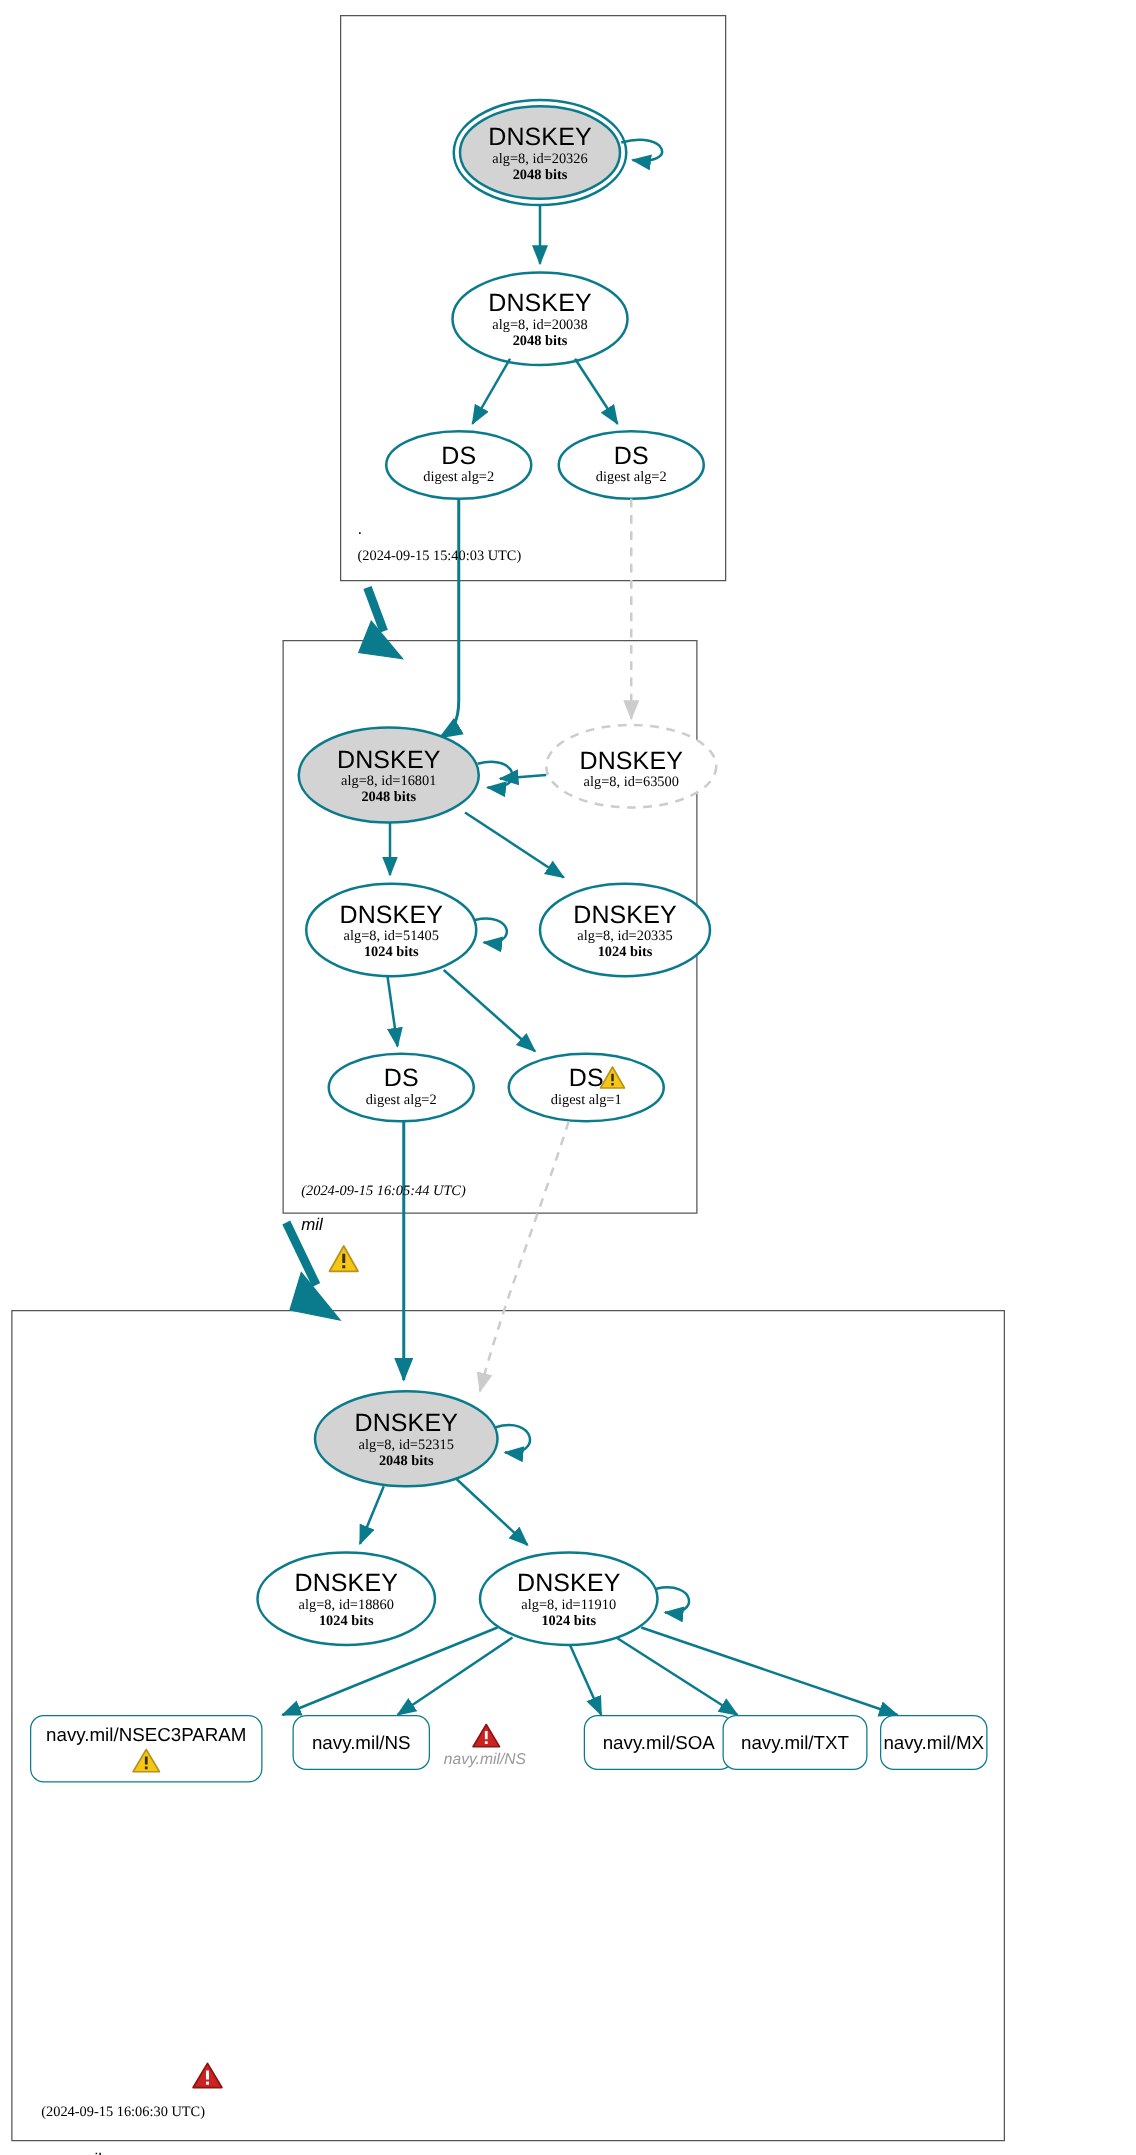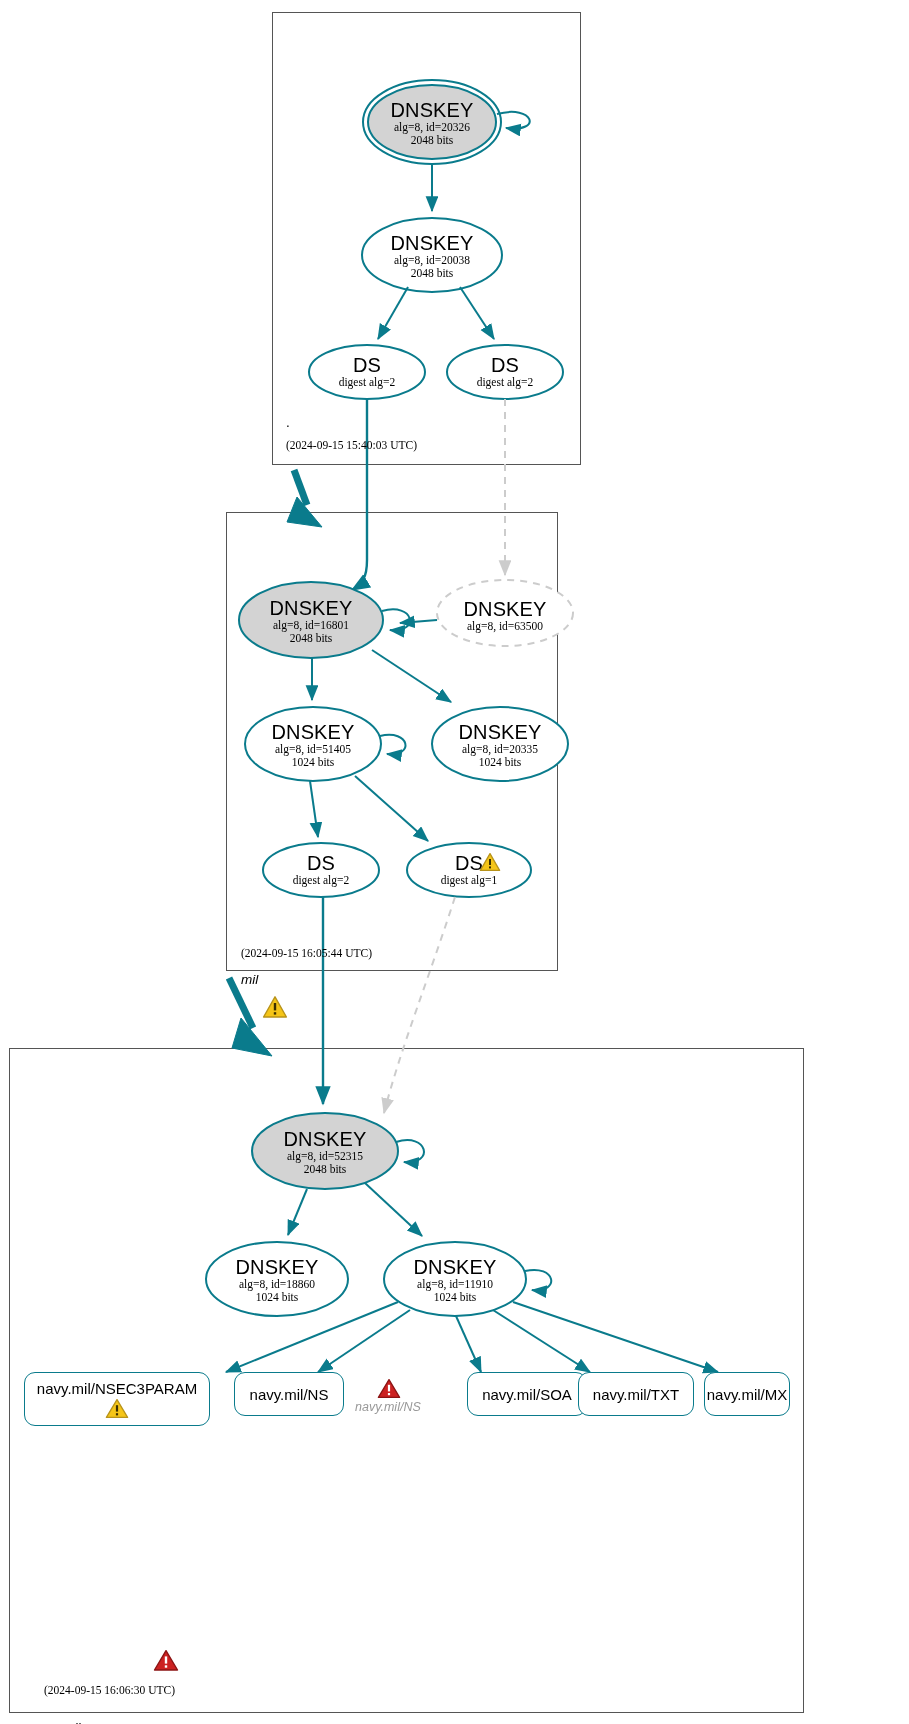--- a/index.html
+++ b/index.html
@@ -7,21 +7,21 @@
        font-family:"Liberation Sans", sans-serif;
        -webkit-font-smoothing:antialiased;}
   #stage{position:absolute;left:0;top:0;width:909px;height:1724px;}
   svg#canvas{position:absolute;left:0;top:0;width:909px;height:1724px;}
 
   
   .nodelabel{position:absolute;text-align:center;color:#000000;
              line-height:1.0;pointer-events:none;white-space:nowrap;}
   .nl-title{font-size:20px;font-family:"Liberation Sans", sans-serif;letter-spacing:.1px;}
   .nl-sub{font-size:11.5px;font-family:"Liberation Serif", serif;margin-top:2px;}
-  .nl-sub2{font-size:11.5px;font-family:"Liberation Serif", serif;margin-top:1px;}
+  .nl-sub2{font-size:11.5px;font-family:"Liberation Serif", serif;margin-top:1px;font-weight:bold;}
 
   
   .rrset{position:absolute;box-sizing:border-box;border:1.6px solid #0a7b8c;
          border-radius:11px;background:#ffffff;display:flex;flex-direction:column;
          align-items:center;justify-content:center;}
   .rrset-label{font-size:15px;color:#000000;font-family:"Liberation Sans", sans-serif;white-space:nowrap;}
 
   
   .zone-name{position:absolute;font-size:13.5px;color:#000000;
              font-family:"Liberation Sans", sans-serif;white-space:nowrap;}
@@ -184,21 +184,21 @@
 
   <div class="icon" style="left:479px;top:852px;">
     <svg width="22" height="20" viewBox="0 0 22 20" xmlns="http://www.w3.org/2000/svg">
       <path d="M11 1.6 L20.6 18.4 L1.4 18.4 Z" fill="#f5c518" stroke="#b8931a" stroke-width="1.3" stroke-linejoin="round"></path>
       <rect x="10" y="7" width="2" height="6" fill="#3a2f00"></rect>
       <rect x="10" y="14.4" width="2" height="2" fill="#3a2f00"></rect>
     </svg>
   </div>
 
   <div class="zone-name" style="left:241px;top:972px;font-style:italic;">mil</div>
-  <div class="zone-time" style="left:241px;top:947px;">(2024-09-15 16:05:44 UTC)</div>
+  <div class="zone-time" style="left:241px;top:947px;font-style:italic;">(2024-09-15 16:05:44 UTC)</div>
 
   <div class="icon" style="left:262px;top:995px;">
     <svg width="26" height="24" viewBox="0 0 26 24" xmlns="http://www.w3.org/2000/svg">
       <path d="M13 1.8 L24.4 22 L1.6 22 Z" fill="#f5c518" stroke="#b8931a" stroke-width="1.4" stroke-linejoin="round"></path>
       <rect x="11.8" y="8" width="2.4" height="7.4" fill="#3a2f00"></rect>
       <rect x="11.8" y="17.2" width="2.4" height="2.4" fill="#3a2f00"></rect>
     </svg>
   </div>
 
   <div class="nodelabel" style="left:245px;top:1129px;width:160px;">
@@ -256,15 +256,15 @@
   <div class="ghost-rrset" style="left:355px;top:1400px;">navy.mil/NS</div>
 
   <div class="zone-name" style="left:33px;top:1720px;">navy.mil</div>
   <div class="icon" style="left:153px;top:1649px;">
     <svg width="26" height="23" viewBox="0 0 26 23" xmlns="http://www.w3.org/2000/svg">
       <path d="M13 1.7 L24.5 21 L1.5 21 Z" fill="#cc2222" stroke="#8c1414" stroke-width="1.4" stroke-linejoin="round"></path>
       <rect x="11.8" y="7.4" width="2.4" height="7.2" fill="#ffffff"></rect>
       <rect x="11.8" y="16.3" width="2.4" height="2.4" fill="#ffffff"></rect>
     </svg>
   </div>
-  <div class="zone-time" style="left:44px;top:1684px;">(2024-09-15 16:06:30 UTC)</div>
+  <div class="zone-time" style="left:33px;top:1684px;">(2024-09-15 16:06:30 UTC)</div>
 
 </div>
 
 </body></html>

